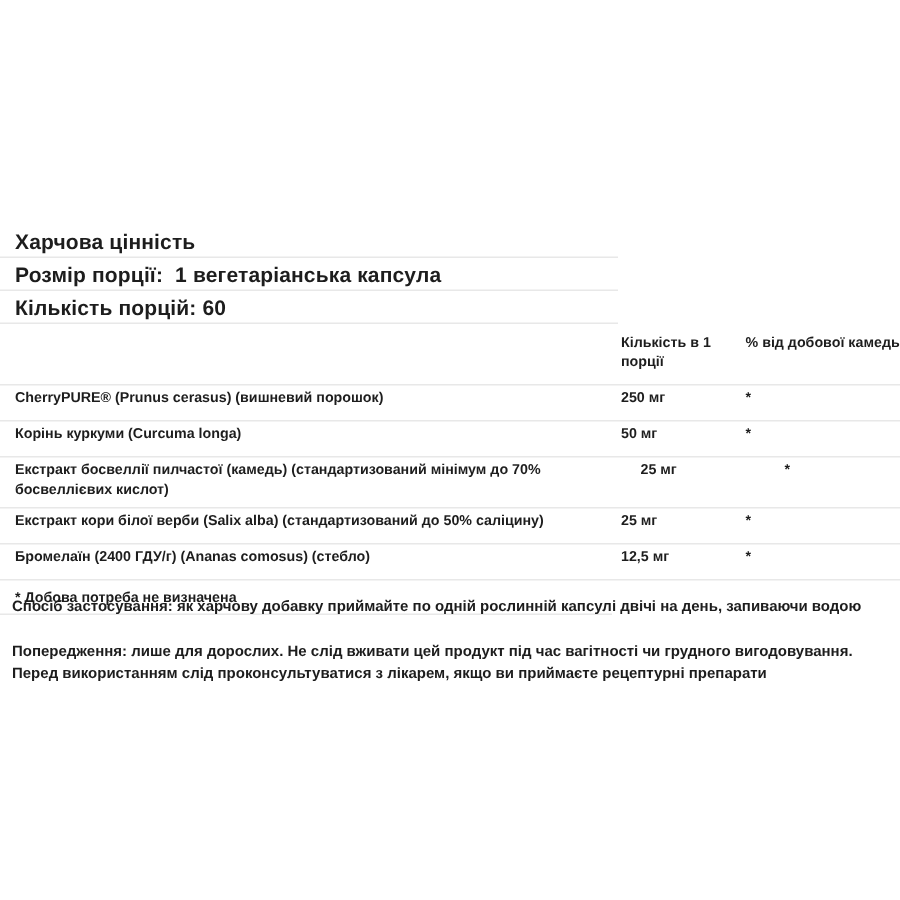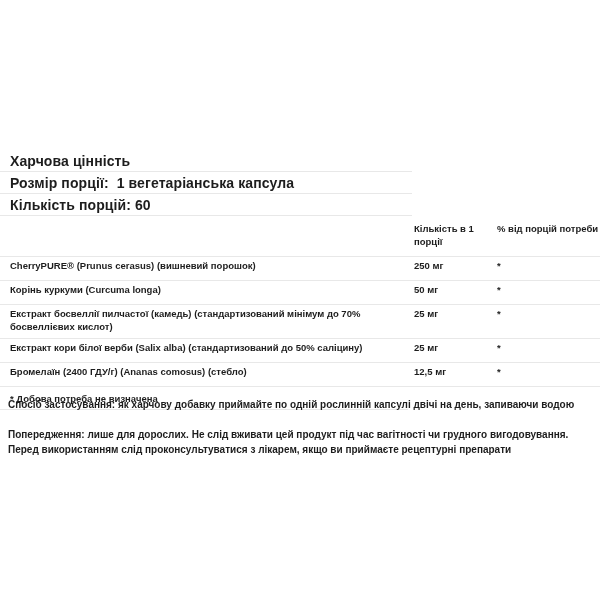--- a/index.html
+++ b/index.html
@@ -81,21 +81,21 @@
     min-height: 24px;
     font-size: 9.5px;
     font-weight: 700;
     color: #1d1d1d;
     padding-top: 2px;
     padding-bottom: 2px;
   }
   .ing-row .col-name { line-height: 13px; padding-right: 8px; box-sizing: border-box; }
   .ing-row .col-amount,
   .ing-row .col-dv { line-height: 13px; }
-  .ing-row.two-line { min-height: 34px; }
+  .ing-row.two-line { min-height: 34px; gap: 13px; }
 
   .dv-star { font-size: 9.5px; }
 
   
   .footnote-row {
     height: 23px;
     font-size: 9.5px;
     font-weight: 700;
     color: #1d1d1d;
     align-items: center;
@@ -133,21 +133,21 @@
     </div>
 
     <div class="row info-row">
       <span class="label">Кількість порцій: 60</span>
       <span class="rule short"></span>
     </div>
 
     <div class="row header-row">
       <span class="col-name"></span>
       <span class="col-amount">Кількість в 1 порції</span>
-      <span class="col-dv">% від порцій потреби</span>
+      <span class="col-dv">% від добової камедь</span>
       <span class="rule full"></span>
     </div>
 
     <div class="row ing-row">
       <span class="col-name">CherryPURE® (Prunus cerasus) (вишневий порошок)</span>
       <span class="col-amount">250 мг</span>
       <span class="col-dv dv-star">*</span>
       <span class="rule full"></span>
     </div>
 

